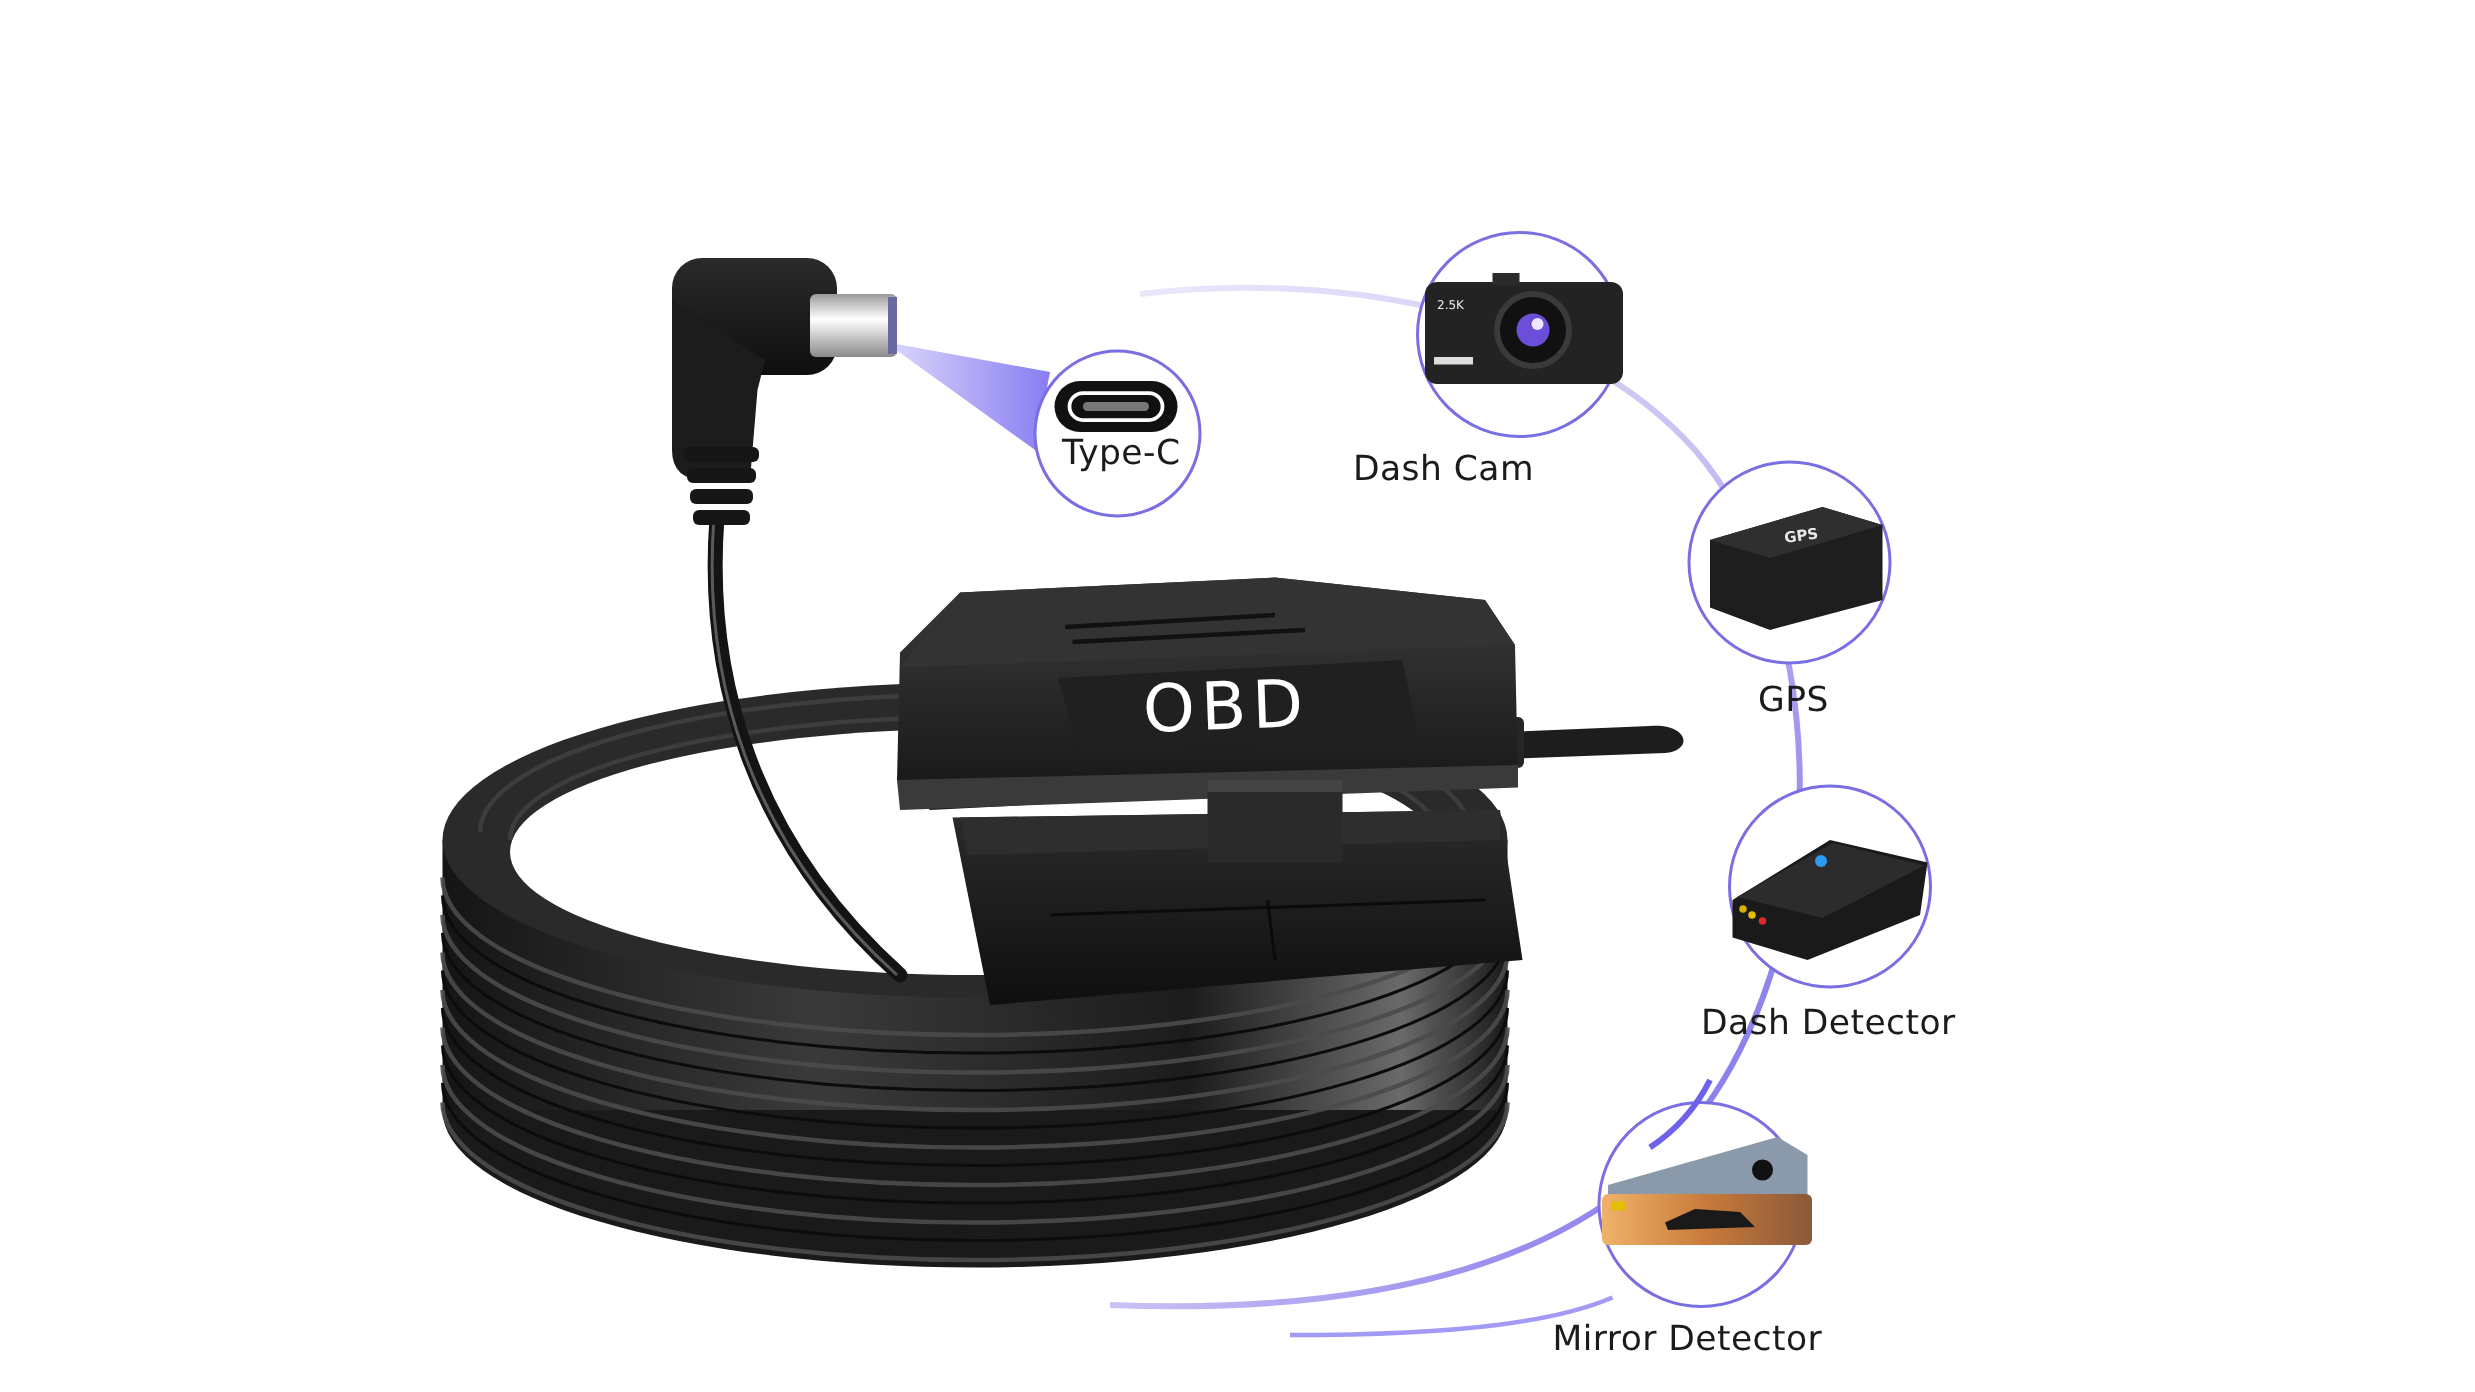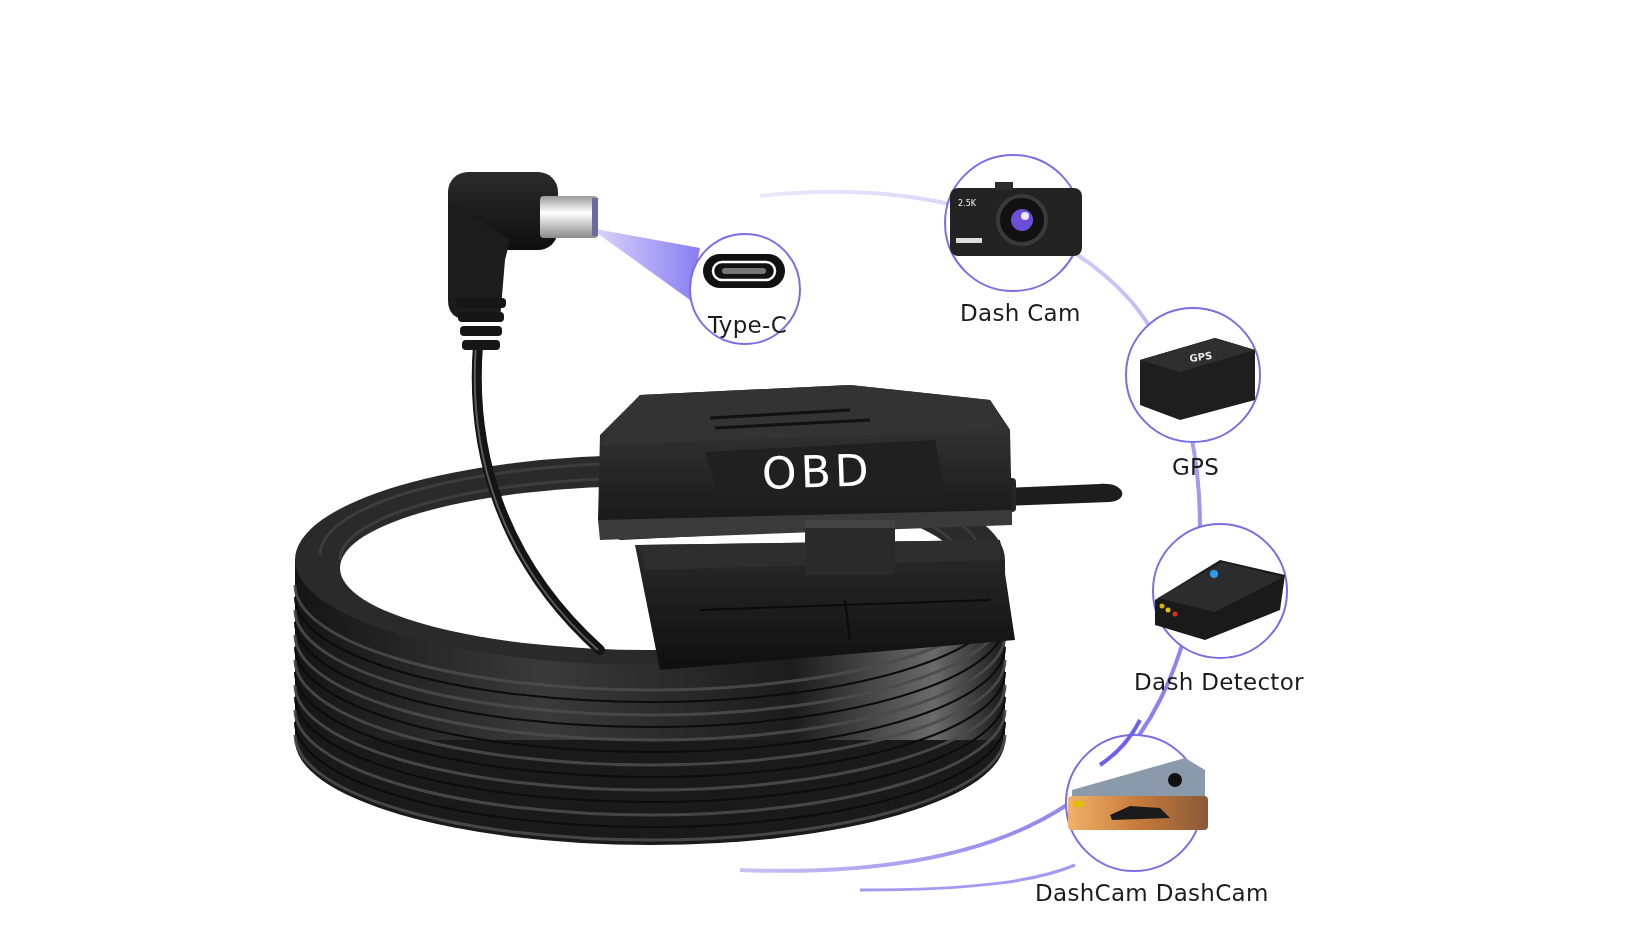--- a/index.html
+++ b/index.html
@@ -168,19 +168,19 @@
     <path d="M 1110 815 L 1130 806 L 1160 808 L 1170 818 L 1112 820 Z" fill="#1a1a1a"></path>
     <rect x="1074" y="801" width="10" height="6" fill="#e0c000"></rect>
   </g>
 
   <path d="M 1140 720 C 1130 740, 1115 755, 1100 765" fill="none" stroke="#6f62ea" stroke-width="4"></path>
   <path d="M 1075 865 C 1040 880, 980 890, 860 890" fill="none" stroke="#7b6ff0" stroke-width="3" opacity="0.7"></path>
 </svg>
 
 <div class="obd-text" style="left:762px; top:446px;">OBD</div>
 
-<div class="label" style="left:708px; top:312px;">Type-C</div>
-<div class="label" style="left:960px; top:300px;">Dash Cam</div>
+<div class="label" style="left:708px; top:289px;">Type-C</div>
+<div class="label" style="left:902px; top:300px;">Dash Cam</div>
 <div class="label" style="left:1172px; top:454px;">GPS</div>
 <div class="label" style="left:1134px; top:669px;">Dash Detector</div>
-<div class="label" style="left:1035px; top:880px;">DashCam DashCam</div>
+<div class="label" style="left:1035px; top:880px;">Mirror Detector</div>
 
 </div>
 
 </body></html>

